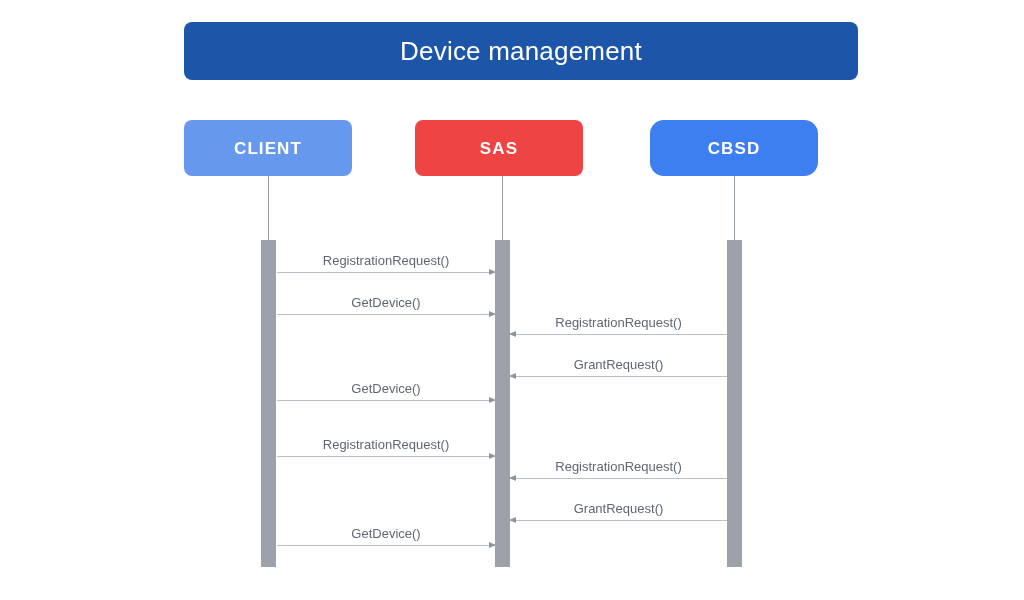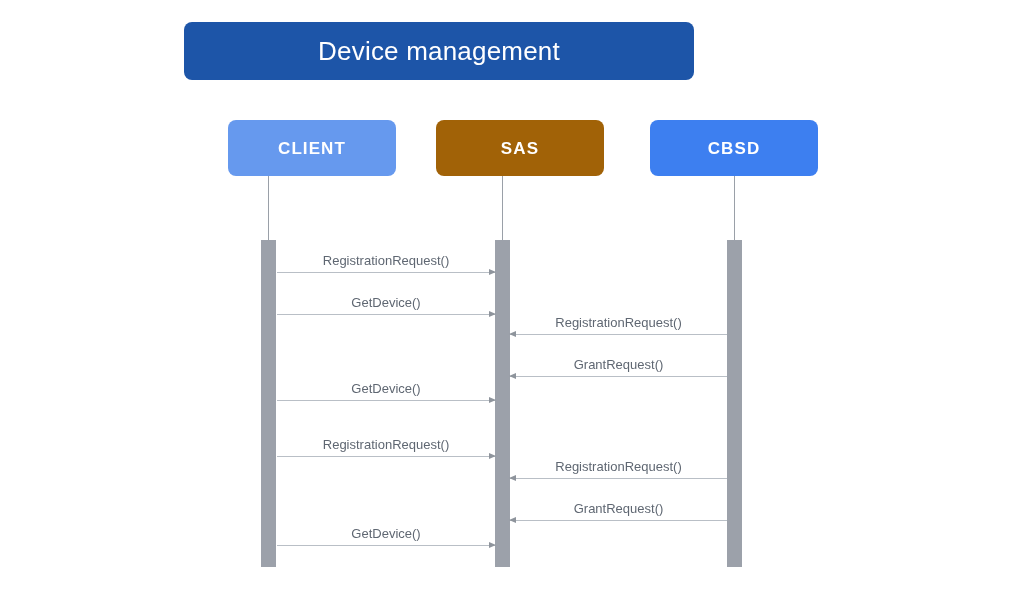--- a/index.html
+++ b/index.html
@@ -18,21 +18,21 @@
     width: 1024px;
     height: 600px;
     background: #ffffff;
   }
 
   
   .title-banner {
     position: absolute;
     left: 184px;
     top: 22px;
-    width: 510px;
+    width: 674px;
     height: 58px;
     border-radius: 8px;
     background: #1d55a8;
     display: flex;
     align-items: center;
     justify-content: center;
   }
   .title-banner .title-text {
     color: #ffffff;
     font-size: 26px;
@@ -52,23 +52,23 @@
     align-items: center;
     justify-content: center;
   }
   .participant .participant-label {
     color: #ffffff;
     font-size: 17px;
     font-weight: 700;
     letter-spacing: 1.1px;
     line-height: 1;
   }
-  .p-client { left: 184px;  background: #6699ee; margin-left: 44px; }
-  .p-sas    { left: 436px;  background: #a16207; }
-  .p-cbsd   { left: 650px;  background: #3d7ff0; }
+  .p-client { left: 184px;  background: #6699ee; }
+  .p-sas    { left: 415px;  background: #ef4444; }
+  .p-cbsd   { left: 650px;  background: #3d7ff0; border-radius: 14px; }
 
   
   .lifeline {
     position: absolute;
     width: 1px;
     background: #9aa0a8;
     top: 176px;
     height: 64px;
   }
   .ll-client { left: 268px; }

